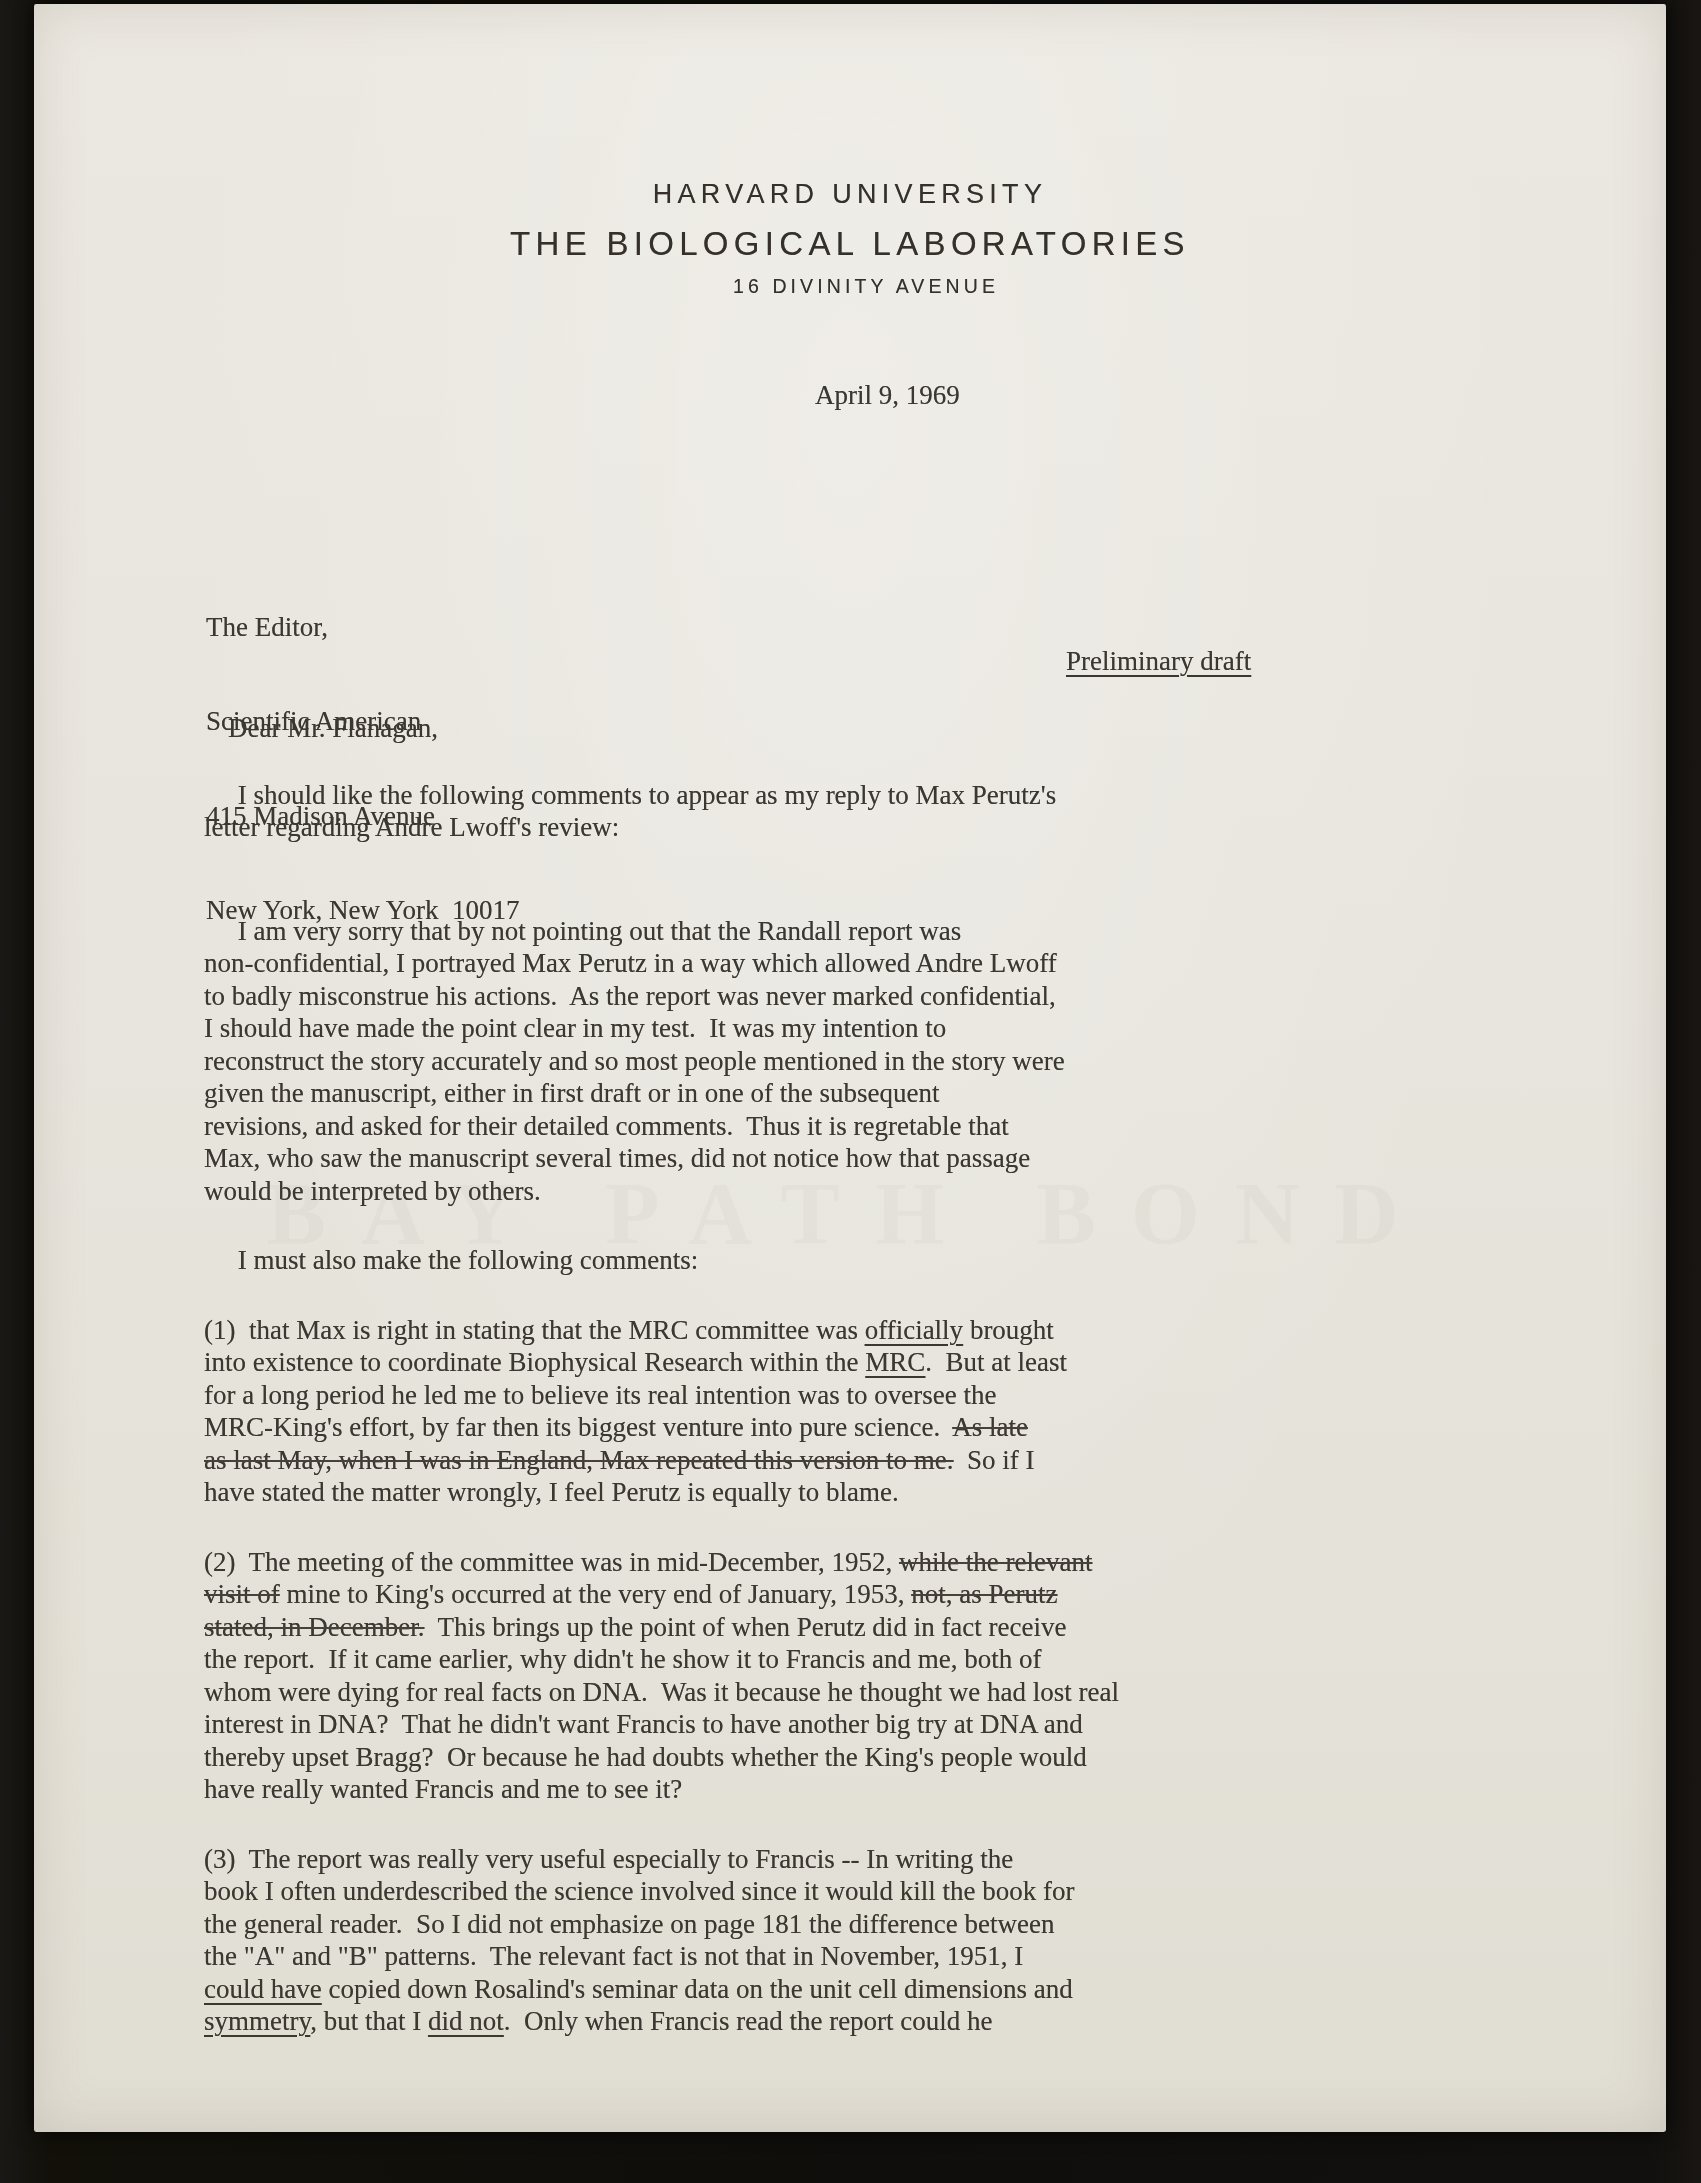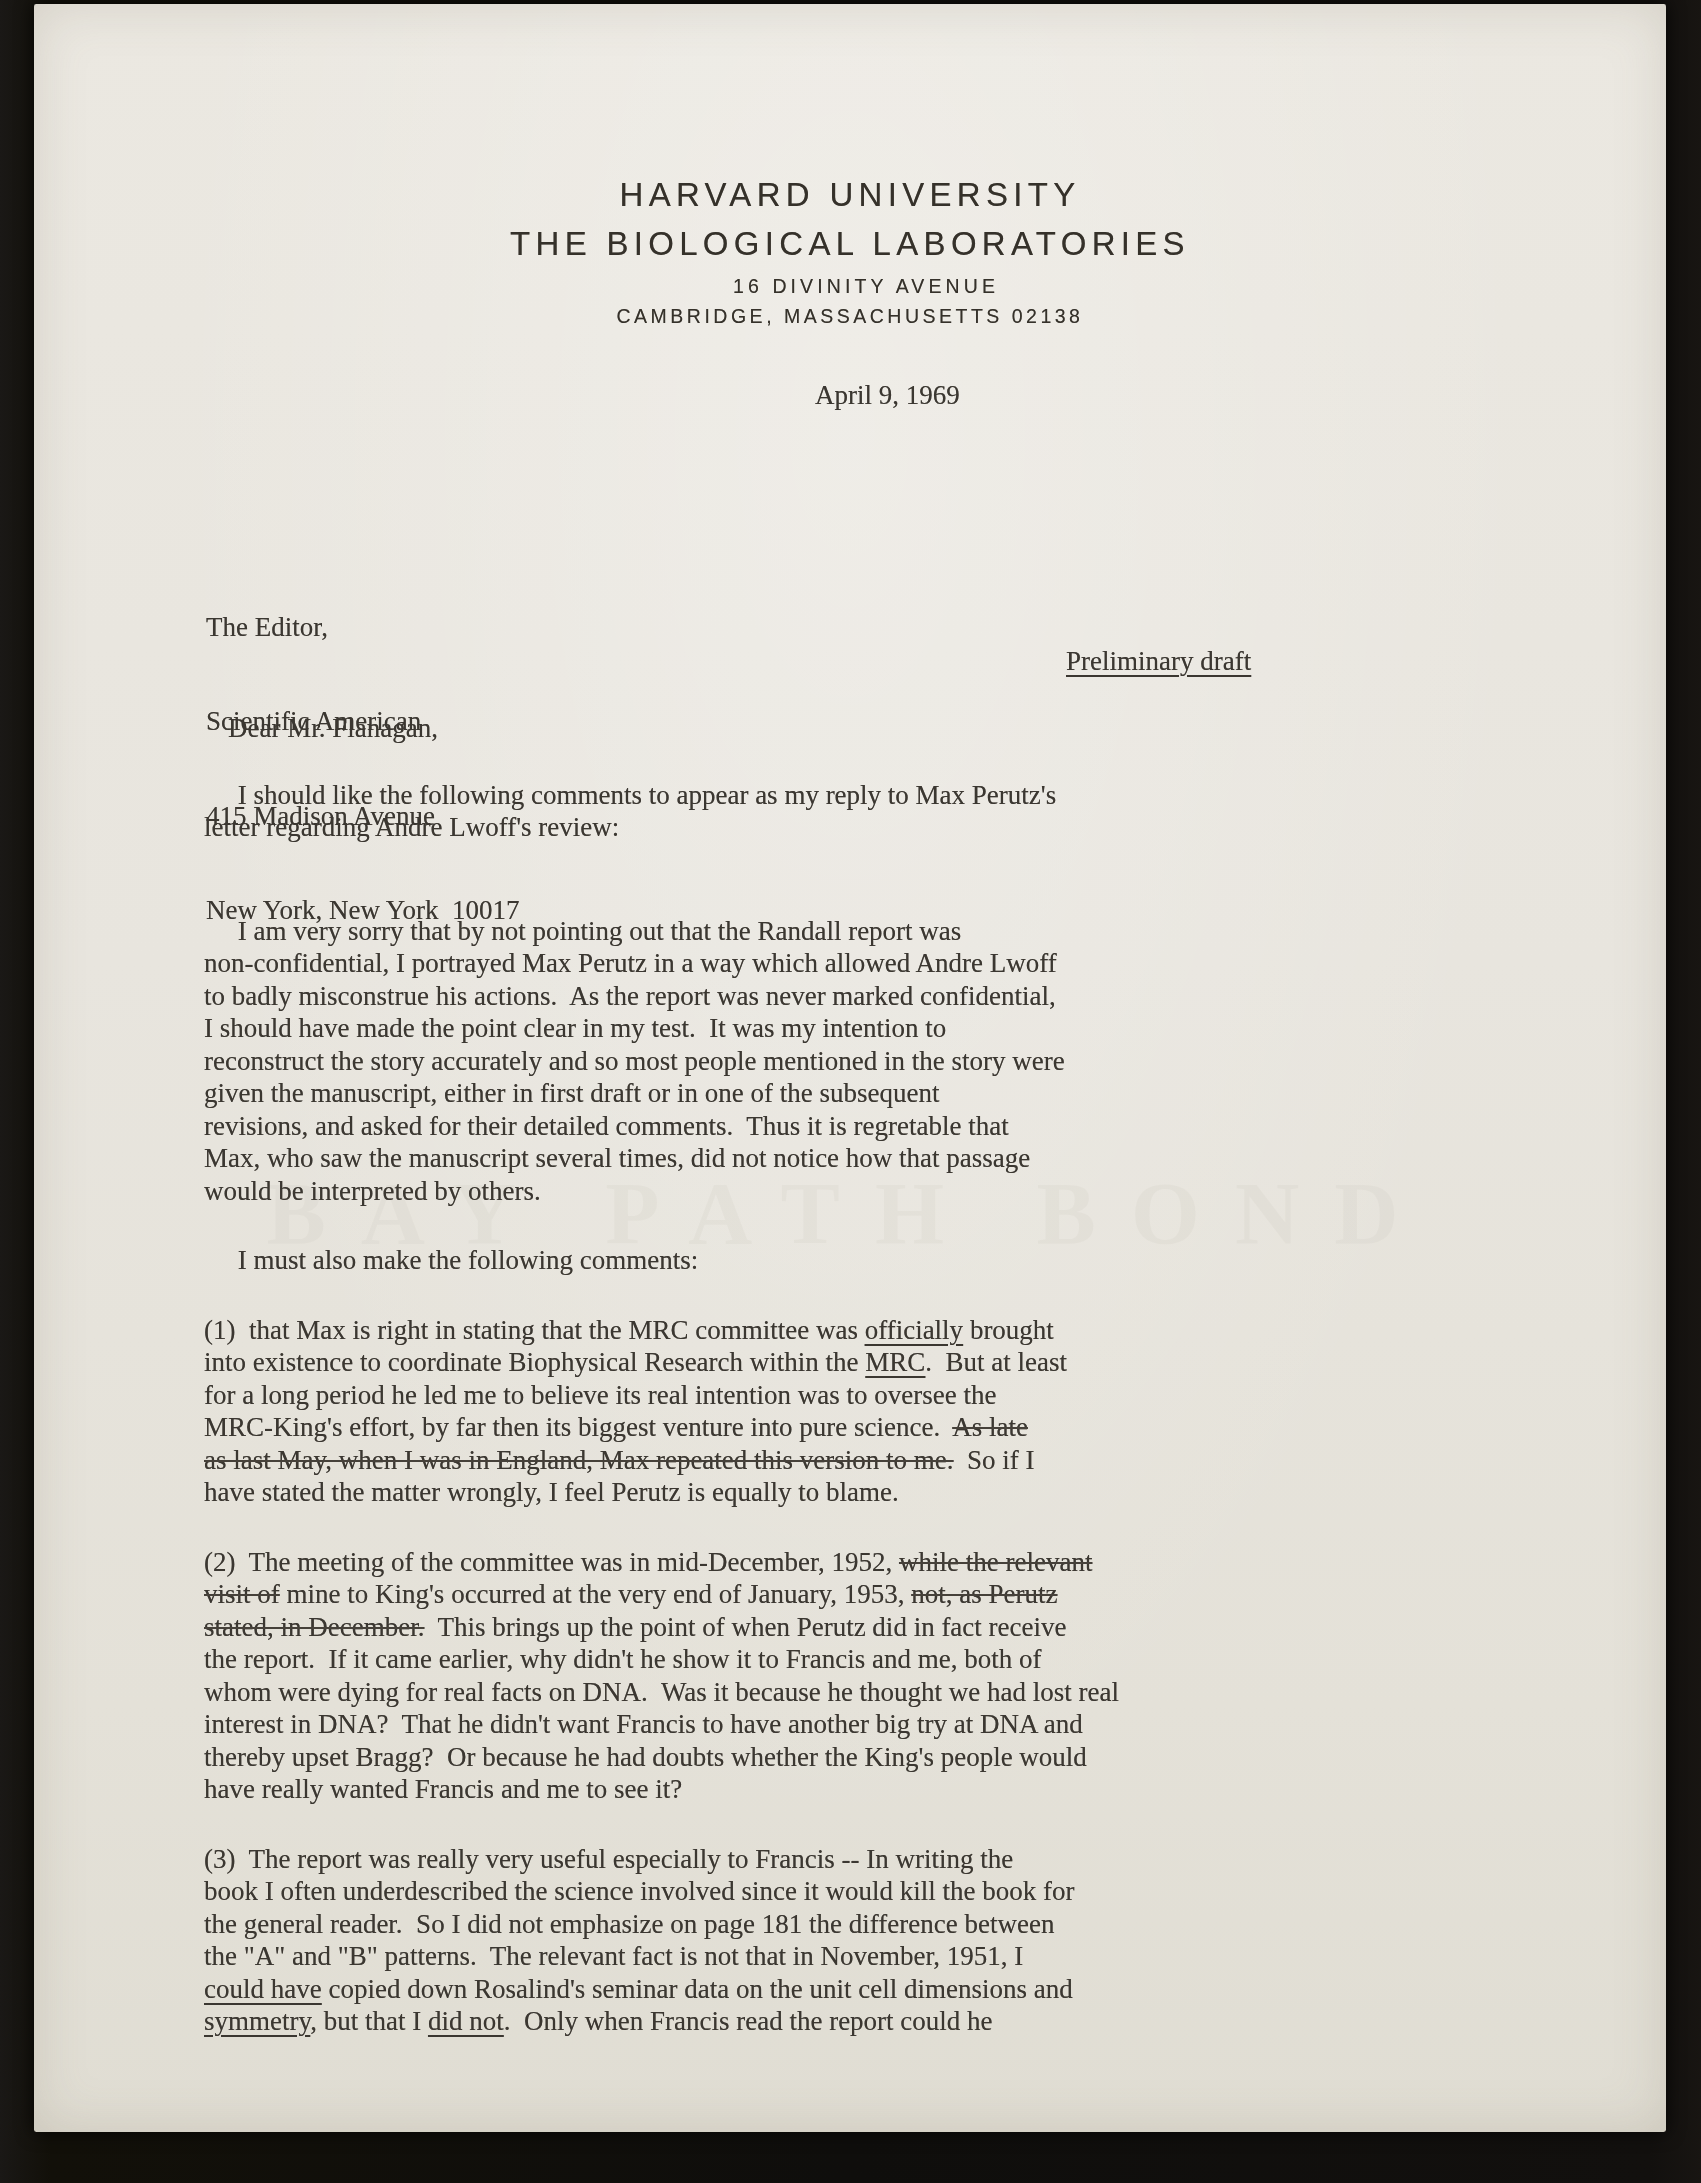--- a/index.html
+++ b/index.html
@@ -43,21 +43,21 @@
     text-shadow: 0 0 0.6px rgba(59,55,49,0.55);
     white-space: pre;
   }
   .letterhead {
     position: absolute;
     top: 175px; left: 0; right: 0;
     text-align: center;
     color: #35312a;
     text-shadow: 0 0 0.6px rgba(53,49,42,0.5);
   }
-  .lh1 { font-size: 33px; letter-spacing: 5.3px; line-height: 31px; }
+  .lh1 { font-size: 27px; letter-spacing: 5.3px; line-height: 31px; }
   .lh2 { font-size: 33px; letter-spacing: 5.3px; line-height: 46px; margin-top: 11.8px; }
   .lh3 { font-size: 19.5px; letter-spacing: 4.1px; line-height: 31px; margin-top: 3.5px; padding-left: 32px; }
   .lh4 { font-size: 19.5px; letter-spacing: 3.5px; line-height: 28px; }
   .date { position: absolute; top: 376px; left: 781px; }
   .recipient { position: absolute; top: 545px; left: 172px; }
   .recipient div { line-height: 32.5px; }
   .draft {
     position: absolute; top: 642px; left: 1032px;
     text-decoration: underline;
     text-decoration-thickness: 1.8px;
@@ -84,21 +84,20 @@
 
 <div class="scan">
   <div class="paper">
 
     <div class="watermark">BAY PATH BOND</div>
 
     <div class="letterhead">
       <div class="lh1">HARVARD UNIVERSITY</div>
       <div class="lh2">THE BIOLOGICAL LABORATORIES</div>
       <div class="lh3">16 DIVINITY AVENUE</div>
-      <div class="lh4">CAMBRIDGE, MASSACHUSETTS 02138</div>
     </div>
 
     <div class="date typed">April 9, 1969</div>
 
     <div class="recipient typed">
       <div>The Editor,</div>
       <div>Scientific American</div>
       <div>415 Madison Avenue</div>
       <div>New York, New York  10017</div>
     </div>

